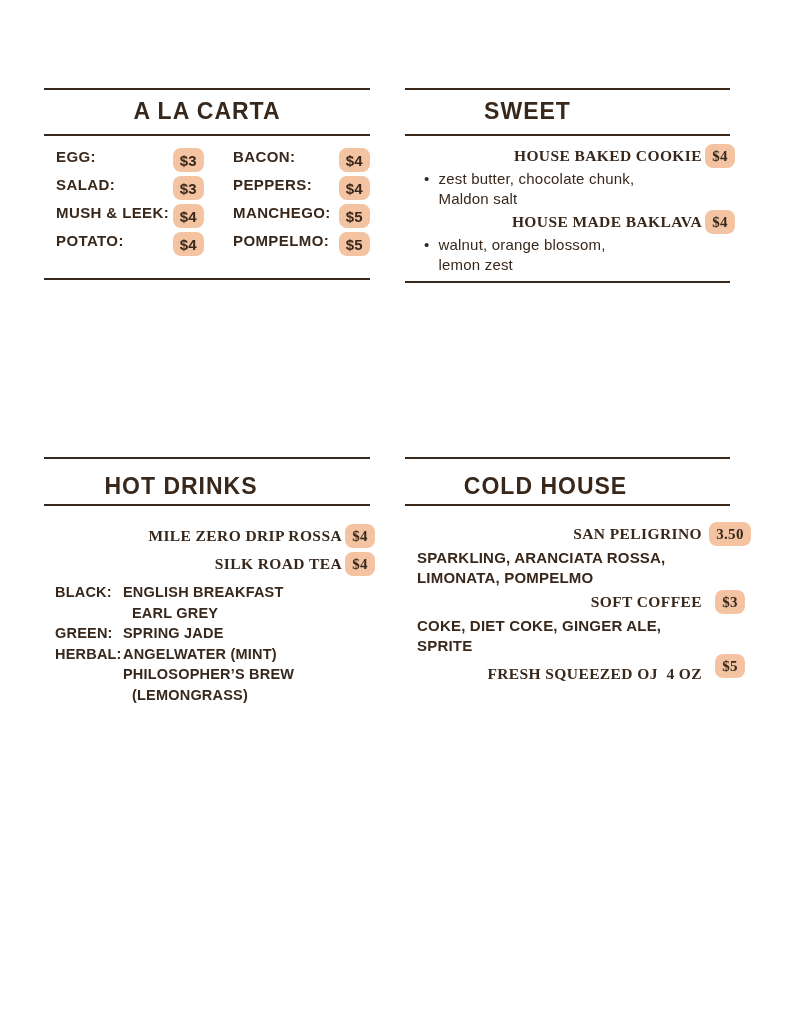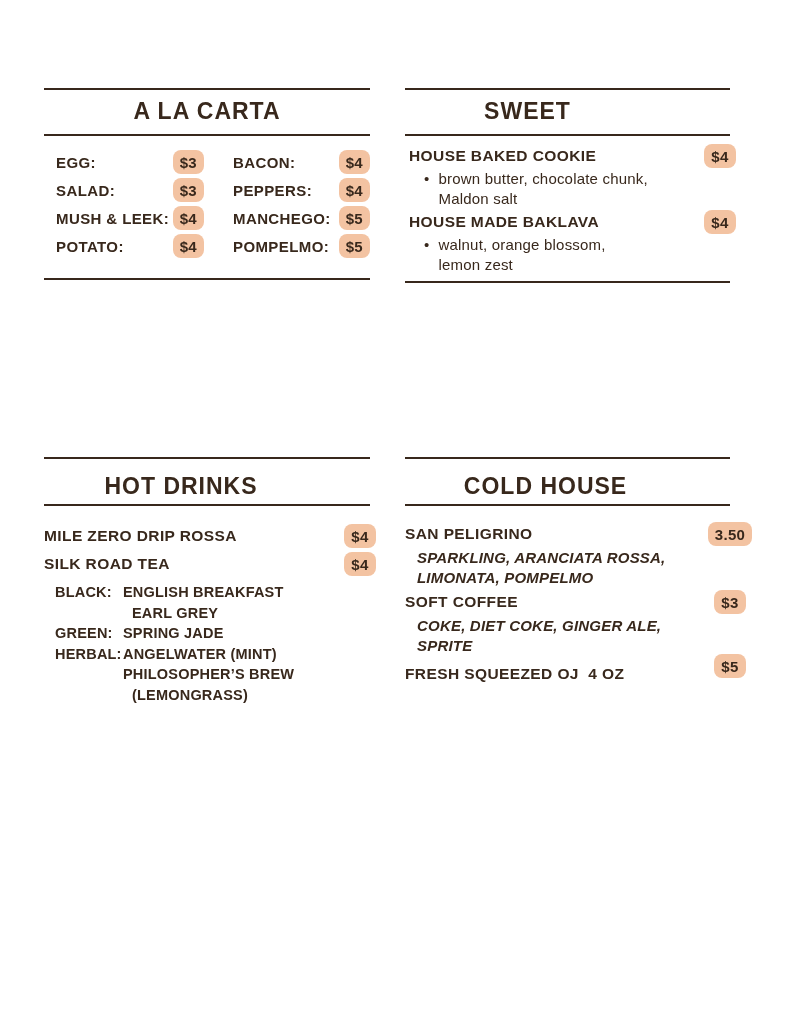--- a/index.html
+++ b/index.html
@@ -64,31 +64,31 @@
   
   .alacarta-grid {
     display: grid;
     grid-template-columns: 148px 1fr;
     column-gap: 29px;
     padding: 12px 0 18px 12px;
   }
   .pair {
     display: flex;
     justify-content: space-between;
-    align-items: center;
     height: 28px;
   }
   .alacarta-grid .item-name { font-size: 15px; }
 
   
   .menu-row {
     display: flex;
-    justify-content: space-between;
+    justify-content: flex-end;
     align-items: center;
     height: 26px;
+    font-family: Liberation Serif, serif;
   }
   .sec-sweet .section-body { padding: 7px 0 6px 4px; }
   .badge-slot { display: flex; justify-content: center; flex: none; }
   .slot-36 { width: 36px; margin-right: -8px; }
   .slot-56 { width: 56px; margin-right: -28px; }
 
   .bullet-desc {
     display: flex;
     gap: 9px;
     padding-left: 15px;
@@ -115,21 +115,20 @@
   }
   .tea-value.indented { padding-left: 9px; }
 
   
   .sec-cold .section-body { padding-top: 14px; }
   .sec-cold .menu-row { height: 28px; }
   .italic-desc {
     display: flex;
     flex-direction: column;
     padding-left: 12px;
-    font-style: italic;
     font-weight: bold;
     font-size: 15px;
     line-height: 20px;
     letter-spacing: 0.2px;
     white-space: nowrap;
   }
   .menu-row.raised { margin-top: 4px; }
   .menu-row.raised .badge { transform: translateY(-8px); }
 </style>
 </head>
@@ -185,21 +184,21 @@
     <div class="section-body">
       <div class="menu-row">
         <span class="item-name">HOUSE BAKED COOKIE</span>
         <span class="badge-slot slot-36">
           <span class="badge">$4</span>
         </span>
       </div>
       <div class="bullet-desc">
         <span class="bullet">•</span>
         <span class="desc-lines">
-          <span class="desc-line">brown butter, chocolate chunk,</span>
+          <span class="desc-line">zest butter, chocolate chunk,</span>
           <span class="desc-line">Maldon salt</span>
         </span>
       </div>
       <div class="menu-row">
         <span class="item-name">HOUSE MADE BAKLAVA</span>
         <span class="badge-slot slot-36">
           <span class="badge">$4</span>
         </span>
       </div>
       <div class="bullet-desc">

